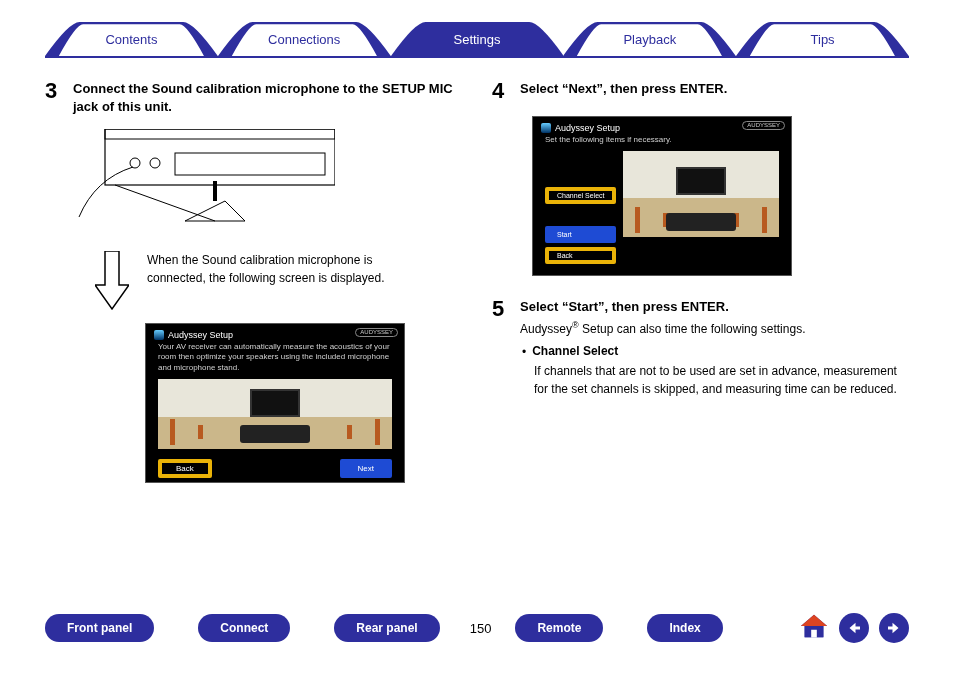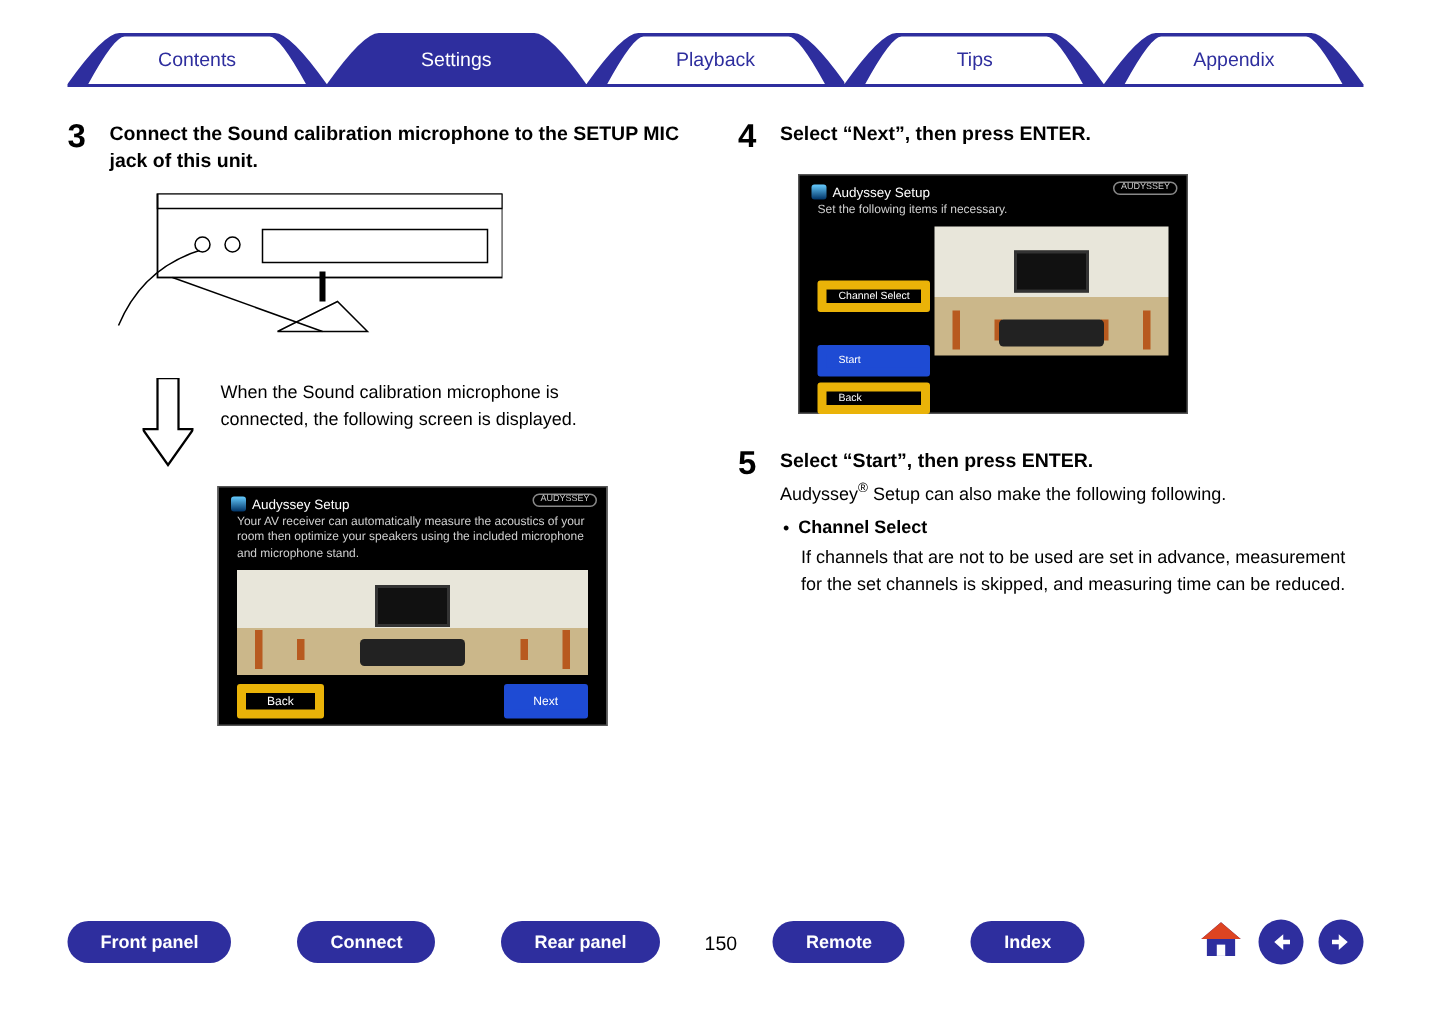--- a/index.html
+++ b/index.html
@@ -135,21 +135,21 @@
   .spk.s1{left:12px;} .spk.s2{left:40px;} .spk.s3{right:40px;} .spk.s4{right:12px;}
   .spk.tall{height:26px; bottom:4px;}
   .sofa{position:absolute; left:50%; bottom:6px; transform:translateX(-50%);
         width:70px; height:18px; background:#222; border-radius:3px;}
   .osd-footer {
     position:absolute; bottom:4px; left:0; right:0;
     display:flex; justify-content:space-between;
     padding: 0 12px;
   }
   .osd-btn {
-    border:6px solid #eab308; color:#fff; font-size:8px;
+    border:4px solid #eab308; color:#fff; font-size:8px;
     padding:1px 14px; border-radius:2px; background:transparent;
   }
   .osd-btn.primary { background:#1e4bd4; border-color:#1e4bd4; }
   .osd-side-btns{
     position:absolute; left:12px; top:70px;
     display:flex; flex-direction:column; gap:4px;
   }
   .osd-side-btns .osd-btn{ padding:1px 8px; font-size:7px; }
   
   .bottom-nav {
@@ -190,43 +190,43 @@
 </head>
 <body>
 
 <div class="top-nav">
   <div class="tab">
     <svg viewBox="0 0 100 30" preserveAspectRatio="none">
         <path d="M8 30 L0 30 Q14 0 20 0 L80 0 Q86 0 100 30 L92 30 Q82 2 78 2 L22 2 Q18 2 8 30 Z" fill="#2e2e9e"></path>
       </svg>
     <span>Contents</span>
   </div>
+  <div class="tab">
+    <svg viewBox="0 0 100 30" preserveAspectRatio="none">
+        <path d="M8 30 L0 30 Q14 0 20 0 L80 0 Q86 0 100 30 L92 30 Q82 2 78 2 L22 2 Q18 2 8 30 Z" fill="#2e2e9e"></path>
+      </svg>
+    <span>Connections</span>
+  </div>
   <div class="tab active">
     <svg viewBox="0 0 100 30" preserveAspectRatio="none">
         <path d="M0 30 Q14 0 20 0 L80 0 Q86 0 100 30 Z" fill="#2e2e9e"></path>
       </svg>
     <span>Settings</span>
   </div>
   <div class="tab">
     <svg viewBox="0 0 100 30" preserveAspectRatio="none">
         <path d="M8 30 L0 30 Q14 0 20 0 L80 0 Q86 0 100 30 L92 30 Q82 2 78 2 L22 2 Q18 2 8 30 Z" fill="#2e2e9e"></path>
       </svg>
     <span>Playback</span>
   </div>
   <div class="tab">
     <svg viewBox="0 0 100 30" preserveAspectRatio="none">
         <path d="M8 30 L0 30 Q14 0 20 0 L80 0 Q86 0 100 30 L92 30 Q82 2 78 2 L22 2 Q18 2 8 30 Z" fill="#2e2e9e"></path>
       </svg>
     <span>Tips</span>
-  </div>
-  <div class="tab">
-    <svg viewBox="0 0 100 30" preserveAspectRatio="none">
-        <path d="M8 30 L0 30 Q14 0 20 0 L80 0 Q86 0 100 30 L92 30 Q82 2 78 2 L22 2 Q18 2 8 30 Z" fill="#2e2e9e"></path>
-      </svg>
-    <span>Appendix</span>
   </div>
 </div>
 
 <div class="content">
 
   <div class="col">
     <div class="step">
       <div class="step-num">3</div>
       <div>
         <div class="step-title">Connect the Sound calibration microphone to the SETUP MIC jack of this unit.</div>
@@ -304,21 +304,21 @@
         <span class="osd-btn primary" style="margin-top:18px;">Start</span>
         <span class="osd-btn">Back</span>
       </div>
     </div>
 
     <div class="step" style="margin-top:22px;">
       <div class="step-num">5</div>
       <div>
         <div class="step-title">Select “Start”, then press ENTER.</div>
         <div class="step-desc">
-          <span>Audyssey</span><sup>®</sup><span> Setup can also make the following following.</span>
+          <span>Audyssey</span><sup>®</sup><span> Setup can also time the following settings.</span>
         </div>
         <div class="bullet-row">
           <span class="bullet-dot">•</span>
           <span class="bullet-title">Channel Select</span>
         </div>
         <div class="bullet-body">If channels that are not to be used are set in advance, measurement for the set channels is skipped, and measuring time can be reduced.</div>
       </div>
     </div>
   </div>
 </div>

